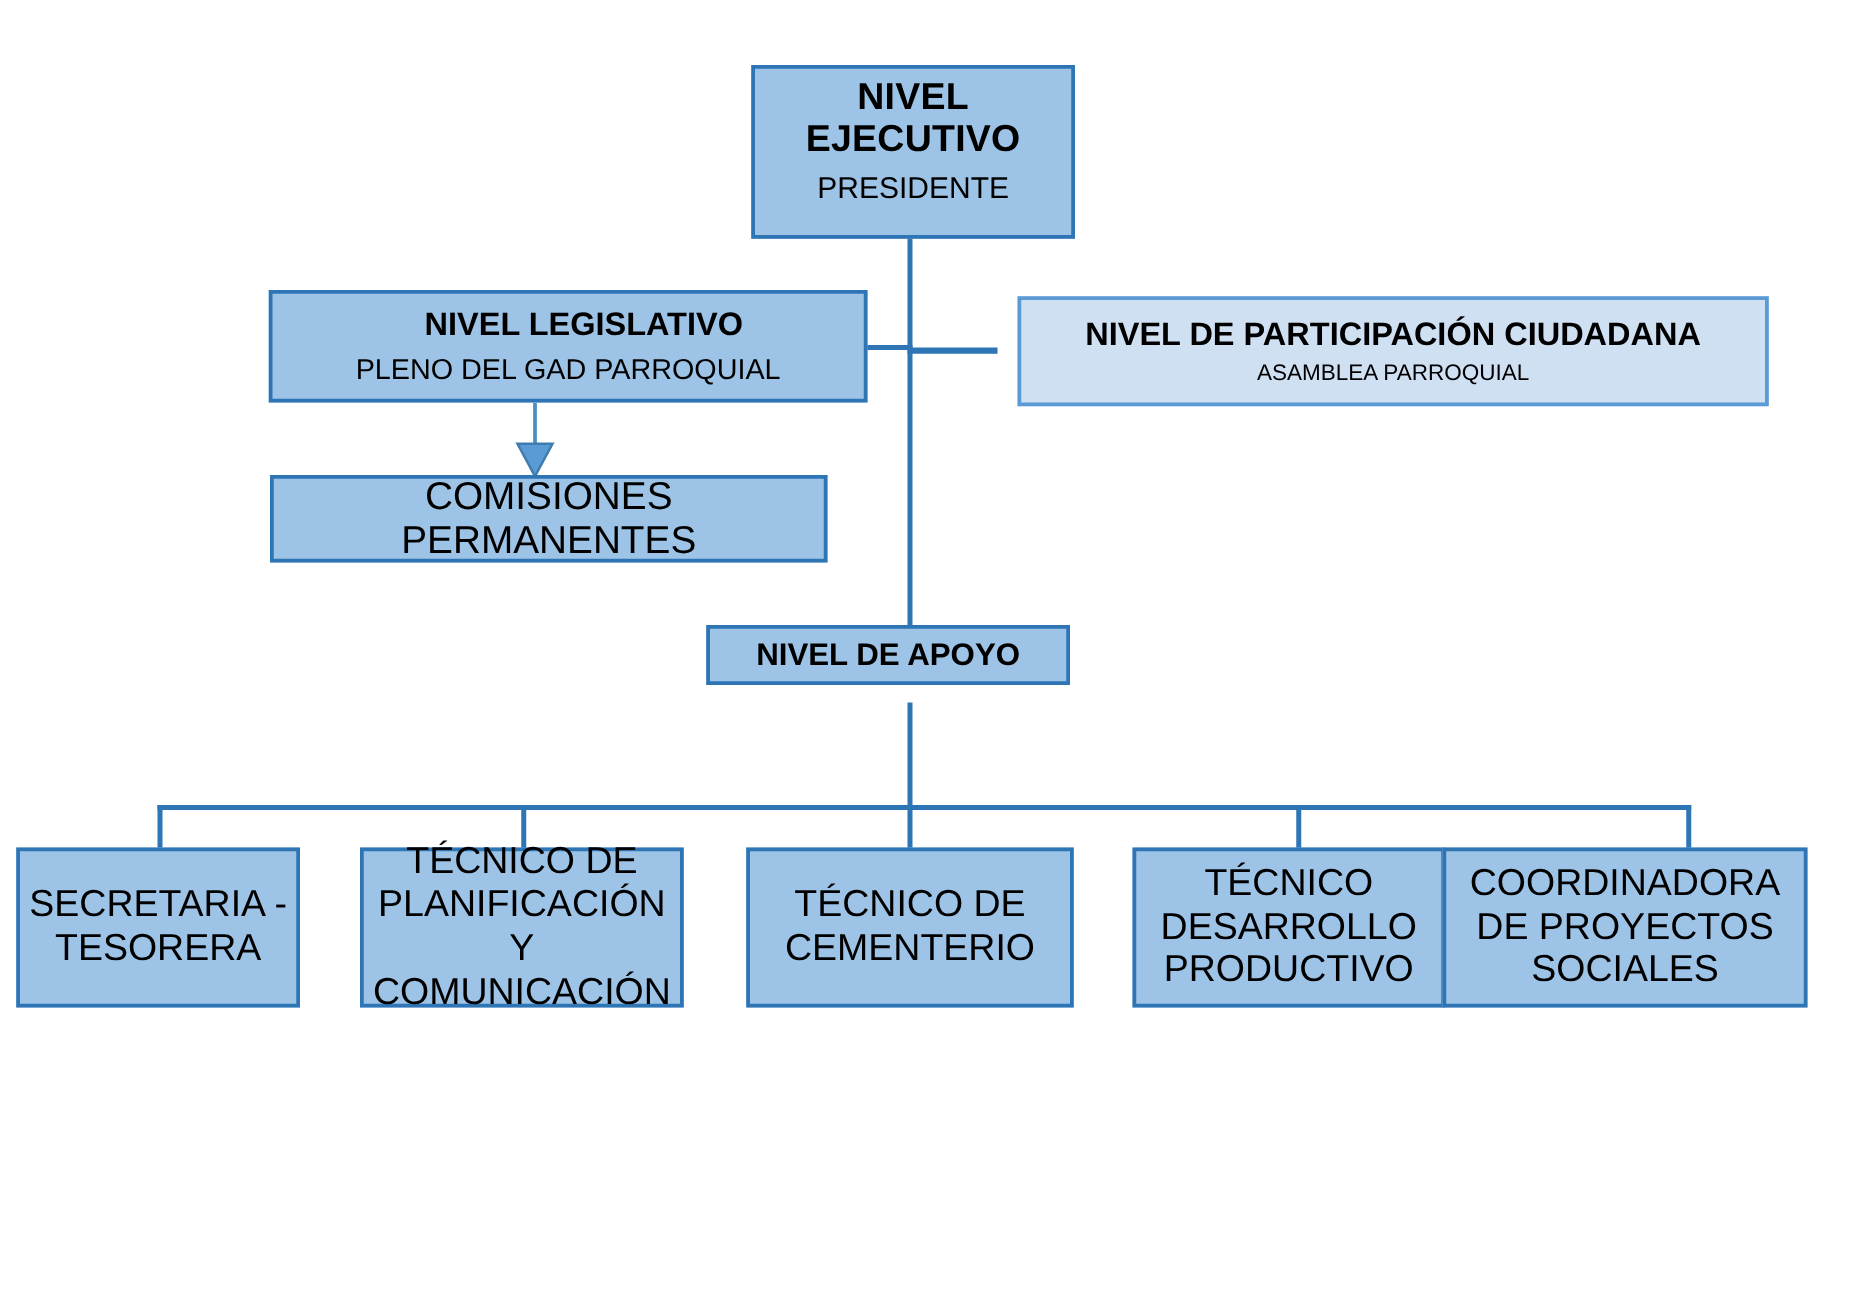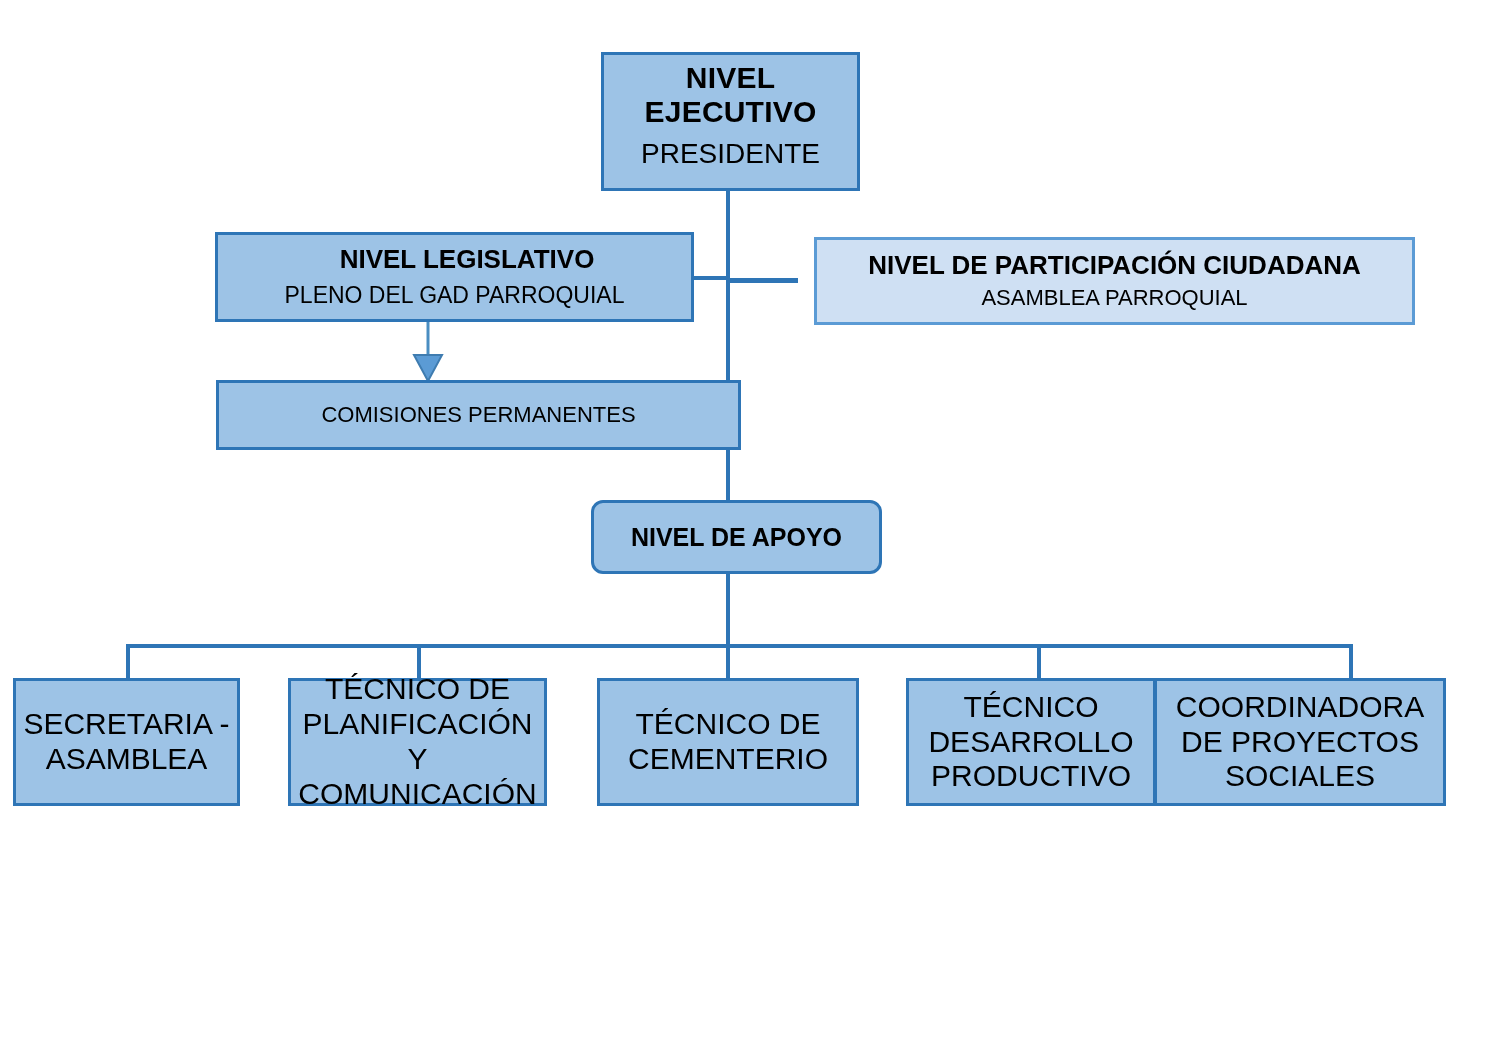--- a/index.html
+++ b/index.html
@@ -46,21 +46,21 @@
     width: 259px;
     height: 139px;
     justify-content: flex-start;
     padding-top: 6px;
   }
   #box-executive .title-bold {
     font-size: 30px;
     letter-spacing: 0.2px;
   }
   #box-executive .sub {
-    font-size: 28px;
+    font-size: 24px;
     margin-top: 10px;
   }
   
   #box-legislative {
     left: 215px;
     top: 232px;
     width: 479px;
     height: 90px;
     justify-content: center;
   }
@@ -68,36 +68,35 @@
   #box-legislative .sub { font-size: 23px; margin-top: 9px; text-align: center; }
   
   #box-participation {
     left: 814px;
     top: 237px;
     width: 601px;
     height: 88px;
     justify-content: center;
   }
   #box-participation .title-bold { font-size: 26px; }
-  #box-participation .sub { font-size: 22px; margin-top: 6px; }
+  #box-participation .sub { font-size: 18px; margin-top: 6px; }
   
   #box-comisiones {
     left: 216px;
     top: 380px;
-    width: 525px;
+    width: 446px;
     height: 70px;
-    font-size: 22px;
+    font-size: 31px;
   }
   
   #box-apoyo {
-    left: 591px;
+    left: 565px;
     top: 500px;
     width: 291px;
-    height: 74px;
-    border-radius: 12px;
+    height: 48px;
   }
   #box-apoyo .title-bold { font-size: 25px; }
   
   .leaf {
     top: 678px;
     height: 128px;
     font-size: 30px;
     line-height: 1.16;
   }
   #leaf-0 { left: 13px;   width: 227px; }
@@ -175,21 +174,21 @@
   <div class="box" id="box-comisiones">
     <span>COMISIONES PERMANENTES</span>
   </div>
 
   <div class="box" id="box-apoyo">
     <span class="title-bold">NIVEL DE APOYO</span>
   </div>
 
   <div class="box leaf" id="leaf-0">
     <span>SECRETARIA -</span>
-    <span>ASAMBLEA</span>
+    <span>TESORERA</span>
     <span></span>
   </div>
 
   <div class="box leaf" id="leaf-1">
     <span>TÉCNICO DE</span>
     <span>PLANIFICACIÓN Y</span>
     <span>COMUNICACIÓN</span>
   </div>
 
   <div class="box leaf" id="leaf-2">

